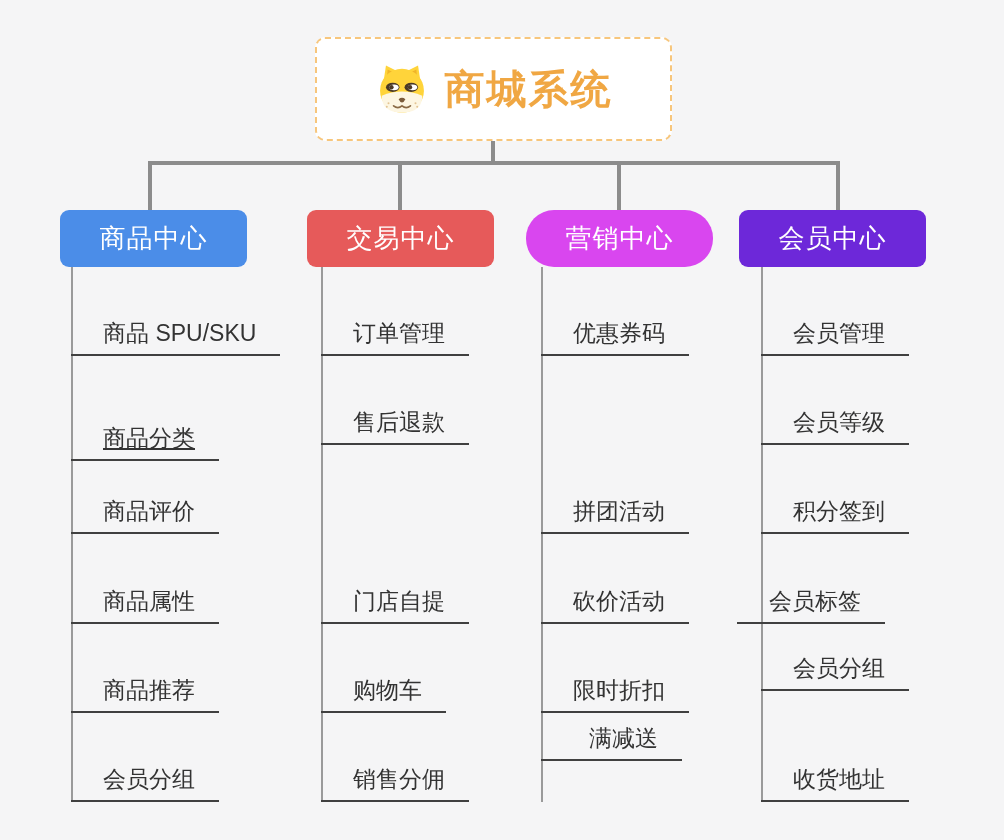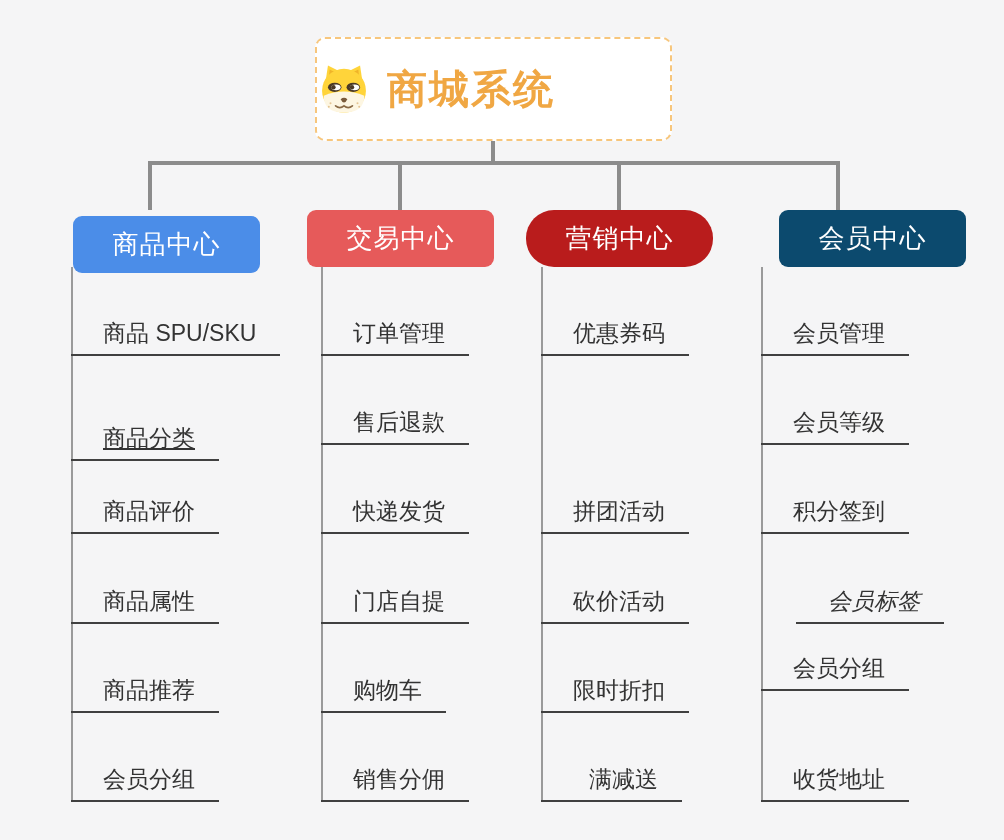--- a/index.html
+++ b/index.html
@@ -15,21 +15,21 @@
     overflow:hidden;
   }
   
   .conn{position:absolute;background:#8c8c8c;}
   .conn.v{width:4px;}
   .conn.h{height:4px;}
   
   .root-node{
     position:absolute;left:315px;top:37px;width:353px;height:100px;
     background:#ffffff;border:2px dashed #f7c67c;border-radius:10px;
-    display:flex;align-items:center;justify-content:flex-start;gap:16px;
+    display:flex;align-items:center;justify-content:center;gap:16px;
     box-sizing:content-box;
   }
   .root-title{
     font-size:40px;font-weight:bold;letter-spacing:2px;
   }
   .doge{width:54px;height:54px;flex:0 0 auto;}
   
   .branch{
     position:absolute;top:210px;width:187px;height:57px;
     border-radius:9px;color:#ffffff;font-size:26px;letter-spacing:1px;
@@ -80,49 +80,48 @@
       <path d="M22,52 Q27,56 32,52 Q37,56 42,52" fill="none" stroke="#8a6a45" stroke-width="2" stroke-linecap="round"></path>
 
       <circle cx="16" cy="49" r="1.2" fill="#e3c493"></circle>
       <circle cx="14" cy="53" r="1.2" fill="#e3c493"></circle>
       <circle cx="48" cy="49" r="1.2" fill="#e3c493"></circle>
       <circle cx="50" cy="53" r="1.2" fill="#e3c493"></circle>
     </svg>
     <span class="root-title" style="color: rgb(240, 167, 67);">商城系统</span>
   </div>
 
-  <div class="branch" style="left: 73px; background: rgb(75, 141, 232); margin-top: 6px;">商品中心</div>
+  <div class="branch" style="left: 60px; background: rgb(75, 141, 232);">商品中心</div>
   <div class="branch" style="left: 307px; background: rgb(230, 90, 90);">交易中心</div>
-  <div class="branch" style="left: 526px; background: #b91c1c; border-radius: 28px;">营销中心</div>
-  <div class="branch" style="left: 779px; background: #0c4a6e;">会员中心</div>
+  <div class="branch" style="left: 526px; background: #d946ef; border-radius: 28px;">营销中心</div>
+  <div class="branch" style="left: 739px; background: #6d28d9;">会员中心</div>
 
   <div class="leafline" style="left:71px;"></div>
   <div class="leaf" style="left:71px;top:320px;">商品 SPU/SKU</div>
   <div class="leaf" style="left:71px;top:425px;text-decoration:underline;">商品分类</div>
   <div class="leaf" style="left:71px;top:498px;">商品评价</div>
   <div class="leaf" style="left:71px;top:677px;">商品推荐</div>
   <div class="leaf" style="left:71px;top:588px;">商品属性</div>
   <div class="leaf" style="left:71px;top:766px;">会员分组</div>
 
   <div class="leafline" style="left:321px;"></div>
   <div class="leaf" style="left:321px;top:320px;">订单管理</div>
   <div class="leaf" style="left:321px;top:409px;">售后退款</div>
-  <div class="leaf" style="left:321px;top:498px;">快递发货</div>
   <div class="leaf" style="left:321px;top:588px;">门店自提</div>
   <div class="leaf" style="left:321px;top:677px;">购物车</div>
   <div class="leaf" style="left:321px;top:766px;">销售分佣</div>
 
   <div class="leafline" style="left:541px;"></div>
   <div class="leaf" style="left:541px;top:320px;">优惠券码</div>
   <div class="leaf" style="left:541px;top:498px;">拼团活动</div>
   <div class="leaf" style="left:541px;top:588px;">砍价活动</div>
   <div class="leaf" style="left:541px;top:677px;">限时折扣</div>
-  <div class="leaf" style="left:541px;top:766px;padding-left:48px;">满减送</div>
+  <div class="leaf" style="left:541px;top:725px;padding-left:48px;">满减送</div>
 
   <div class="leafline" style="left:761px;"></div>
   <div class="leaf" style="left:761px;top:320px;">会员管理</div>
   <div class="leaf" style="left:761px;top:409px;">会员等级</div>
   <div class="leaf" style="left:761px;top:498px;">积分签到</div>
-  <div class="leaf" style="left:796px;top:588px;font-style:italic;">会员标签</div>
+  <div class="leaf" style="left:737px;top:588px;">会员标签</div>
   <div class="leaf" style="left:761px;top:655px;">会员分组</div>
   <div class="leaf" style="left:761px;top:766px;">收货地址</div>
 
 </div>
 
 </body></html>

